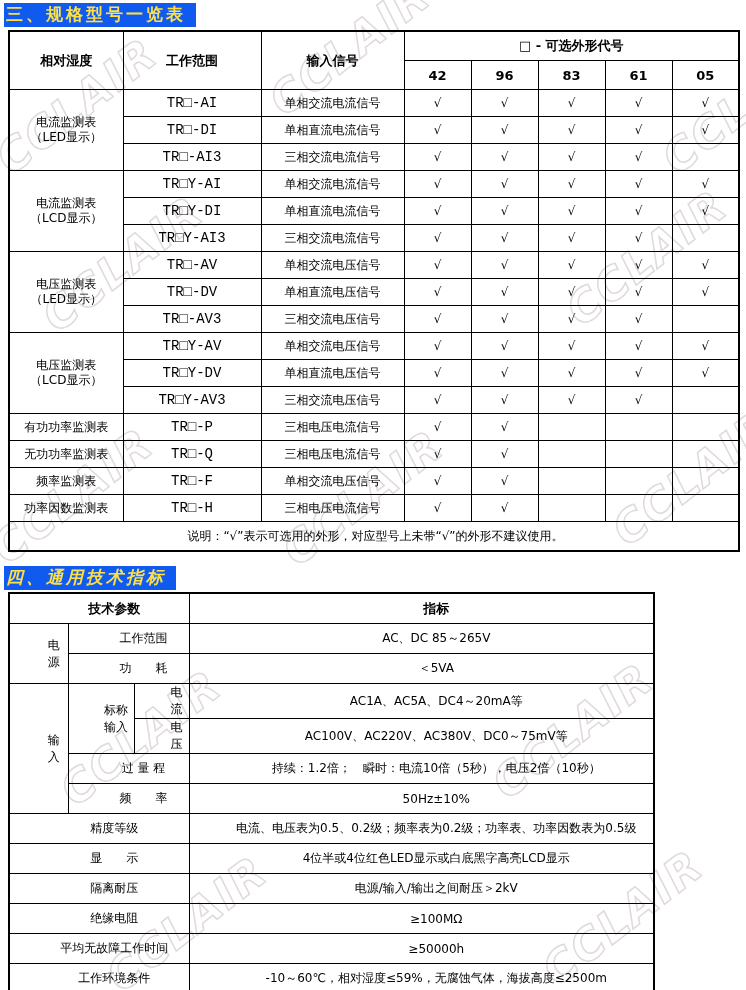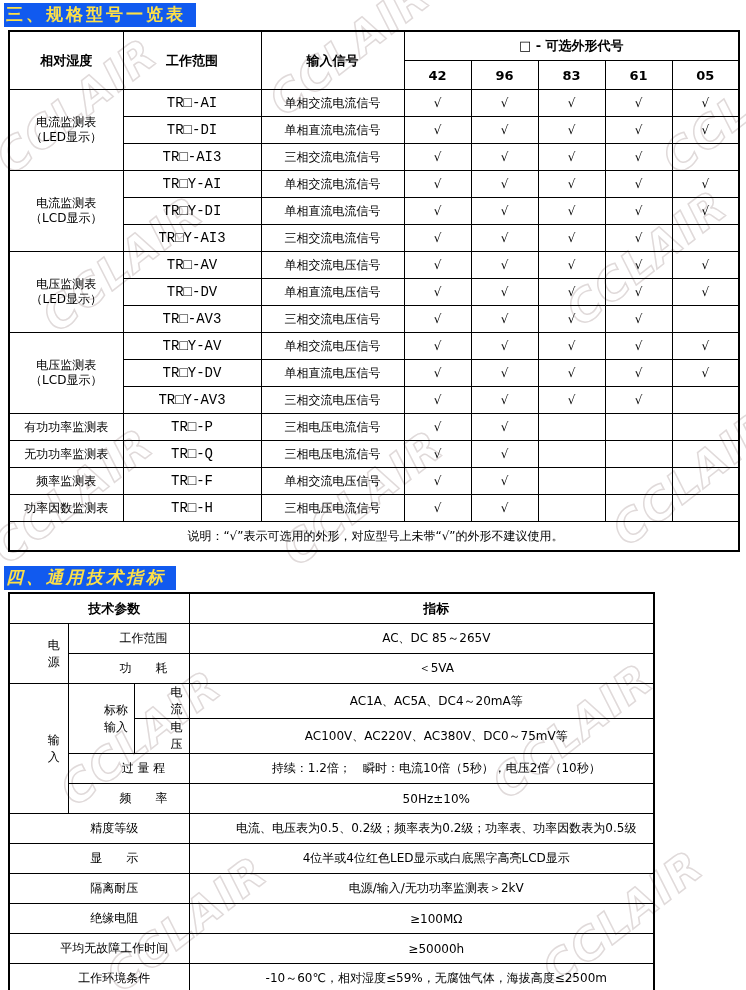--- a/index.html
+++ b/index.html
@@ -296,21 +296,21 @@
     <tr>
       <td colspan="3">精度等级</td>
       <td>电流、电压表为0.5、0.2级；频率表为0.2级；功率表、功率因数表为0.5级</td>
     </tr>
     <tr>
       <td colspan="3">显　　示</td>
       <td>4位半或4位红色LED显示或白底黑字高亮LCD显示</td>
     </tr>
     <tr>
       <td colspan="3">隔离耐压</td>
-      <td>电源/输入/无功功率监测表＞2kV</td>
+      <td>电源/输入/输出之间耐压＞2kV</td>
     </tr>
     <tr>
       <td colspan="3">绝缘电阻</td>
       <td>≥100MΩ</td>
     </tr>
     <tr>
       <td colspan="3">平均无故障工作时间</td>
       <td>≥50000h</td>
     </tr>
     <tr>

